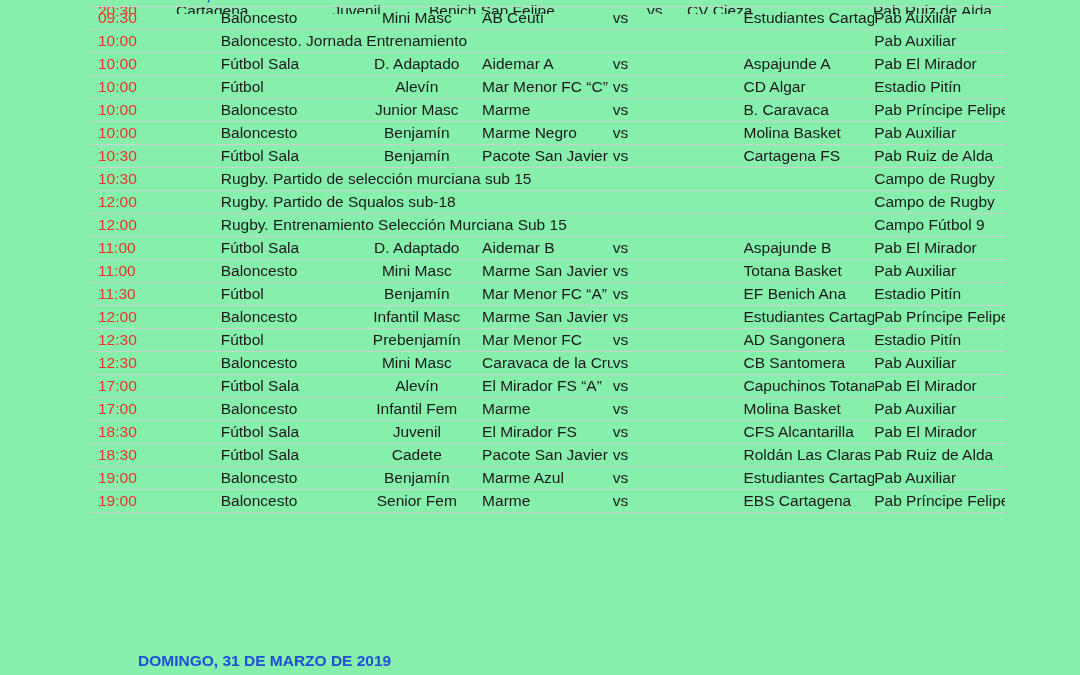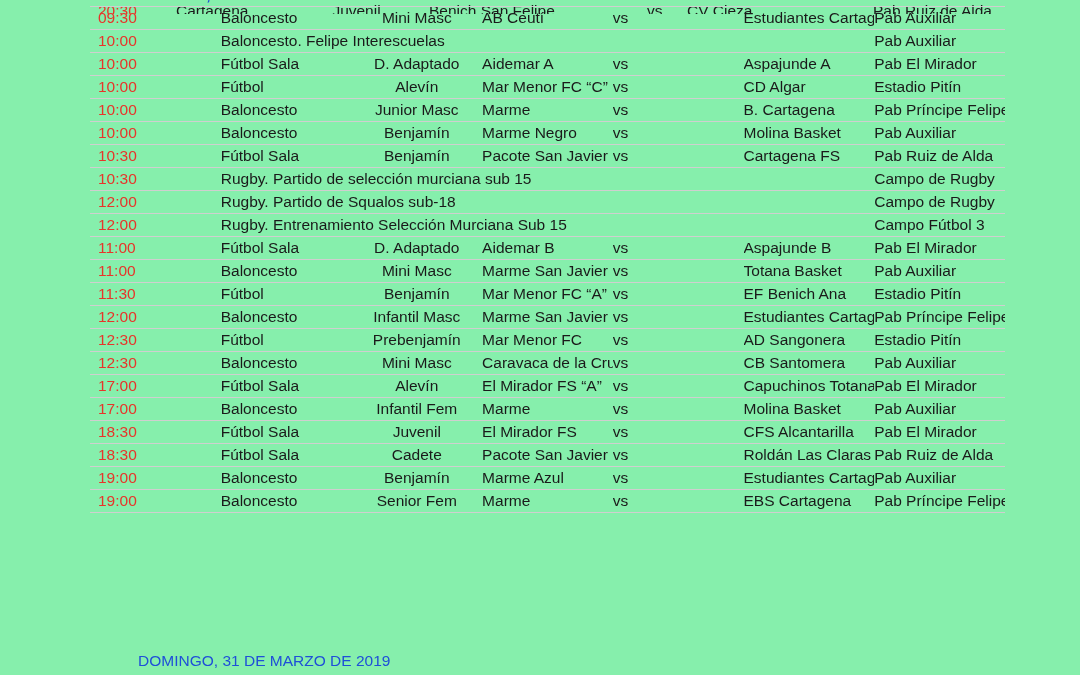--- a/index.html
+++ b/index.html
@@ -77,21 +77,21 @@
     top: 0;
     width: 915px;
     height: 14px;
     overflow: hidden;
   }
   .footer-day {
     position: absolute;
     left: 138px;
     top: 652px;
     color: #1f4fd8;
-    font-weight: normal;
+    font-weight: bold;
     font-size: 15.5px;
   }
 </style>
 </head>
 <body>
 
 <div class="page">
 
   <div class="clip-top">
     <table class="sched">
@@ -121,21 +121,21 @@
           <td class="c-sport">Baloncesto</td>
           <td class="c-cat">Mini Masc</td>
           <td class="c-home">AB Ceutí</td>
           <td class="c-vs">vs</td>
           <td class="c-away">Estudiantes Cartag.</td>
           <td class="c-venue">Pab Auxiliar</td>
         </tr>
 
         <tr>
           <td class="c-time">10:00</td>
-          <td class="span-desc" colspan="5">Baloncesto. Felipe Interescuelas</td>
+          <td class="span-desc" colspan="5">Baloncesto. Jornada Entrenamiento</td>
           <td class="c-venue">Pab Auxiliar</td>
         </tr>
 
         <tr>
           <td class="c-time">10:00</td>
           <td class="c-sport">Fútbol Sala</td>
           <td class="c-cat">D. Adaptado</td>
           <td class="c-home">Aidemar A</td>
           <td class="c-vs">vs</td>
           <td class="c-away">Aspajunde A</td>
@@ -151,21 +151,21 @@
           <td class="c-away">CD Algar</td>
           <td class="c-venue">Estadio Pitín</td>
         </tr>
 
         <tr>
           <td class="c-time">10:00</td>
           <td class="c-sport">Baloncesto</td>
           <td class="c-cat">Junior Masc</td>
           <td class="c-home">Marme</td>
           <td class="c-vs">vs</td>
-          <td class="c-away">B. Cartagena</td>
+          <td class="c-away">B. Caravaca</td>
           <td class="c-venue">Pab Príncipe Felipe</td>
         </tr>
 
         <tr>
           <td class="c-time">10:00</td>
           <td class="c-sport">Baloncesto</td>
           <td class="c-cat">Benjamín</td>
           <td class="c-home">Marme Negro</td>
           <td class="c-vs">vs</td>
           <td class="c-away">Molina Basket</td>
@@ -190,21 +190,21 @@
 
         <tr>
           <td class="c-time">12:00</td>
           <td class="span-desc" colspan="5">Rugby. Partido de Squalos sub-18</td>
           <td class="c-venue">Campo de Rugby</td>
         </tr>
 
         <tr>
           <td class="c-time">12:00</td>
           <td class="span-desc" colspan="5">Rugby. Entrenamiento Selección Murciana Sub 15</td>
-          <td class="c-venue">Campo Fútbol 3</td>
+          <td class="c-venue">Campo Fútbol 9</td>
         </tr>
 
         <tr>
           <td class="c-time">11:00</td>
           <td class="c-sport">Fútbol Sala</td>
           <td class="c-cat">D. Adaptado</td>
           <td class="c-home">Aidemar B</td>
           <td class="c-vs">vs</td>
           <td class="c-away">Aspajunde B</td>
           <td class="c-venue">Pab El Mirador</td>

